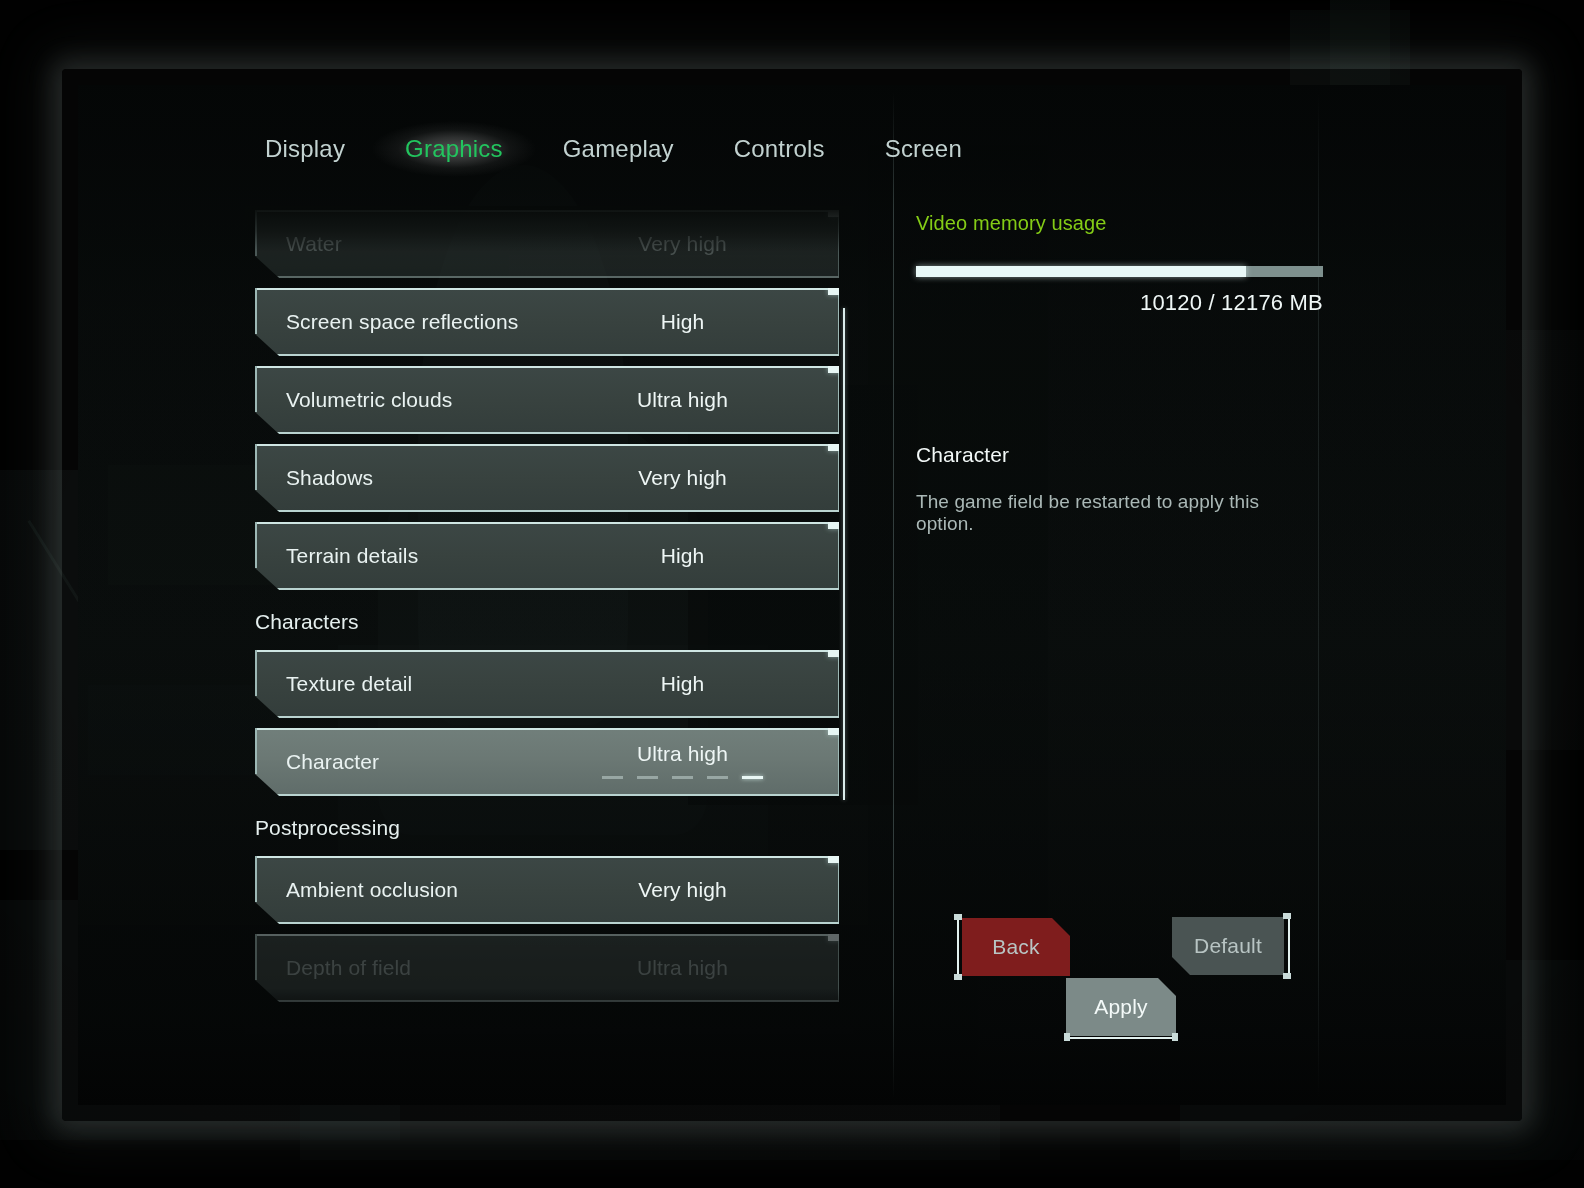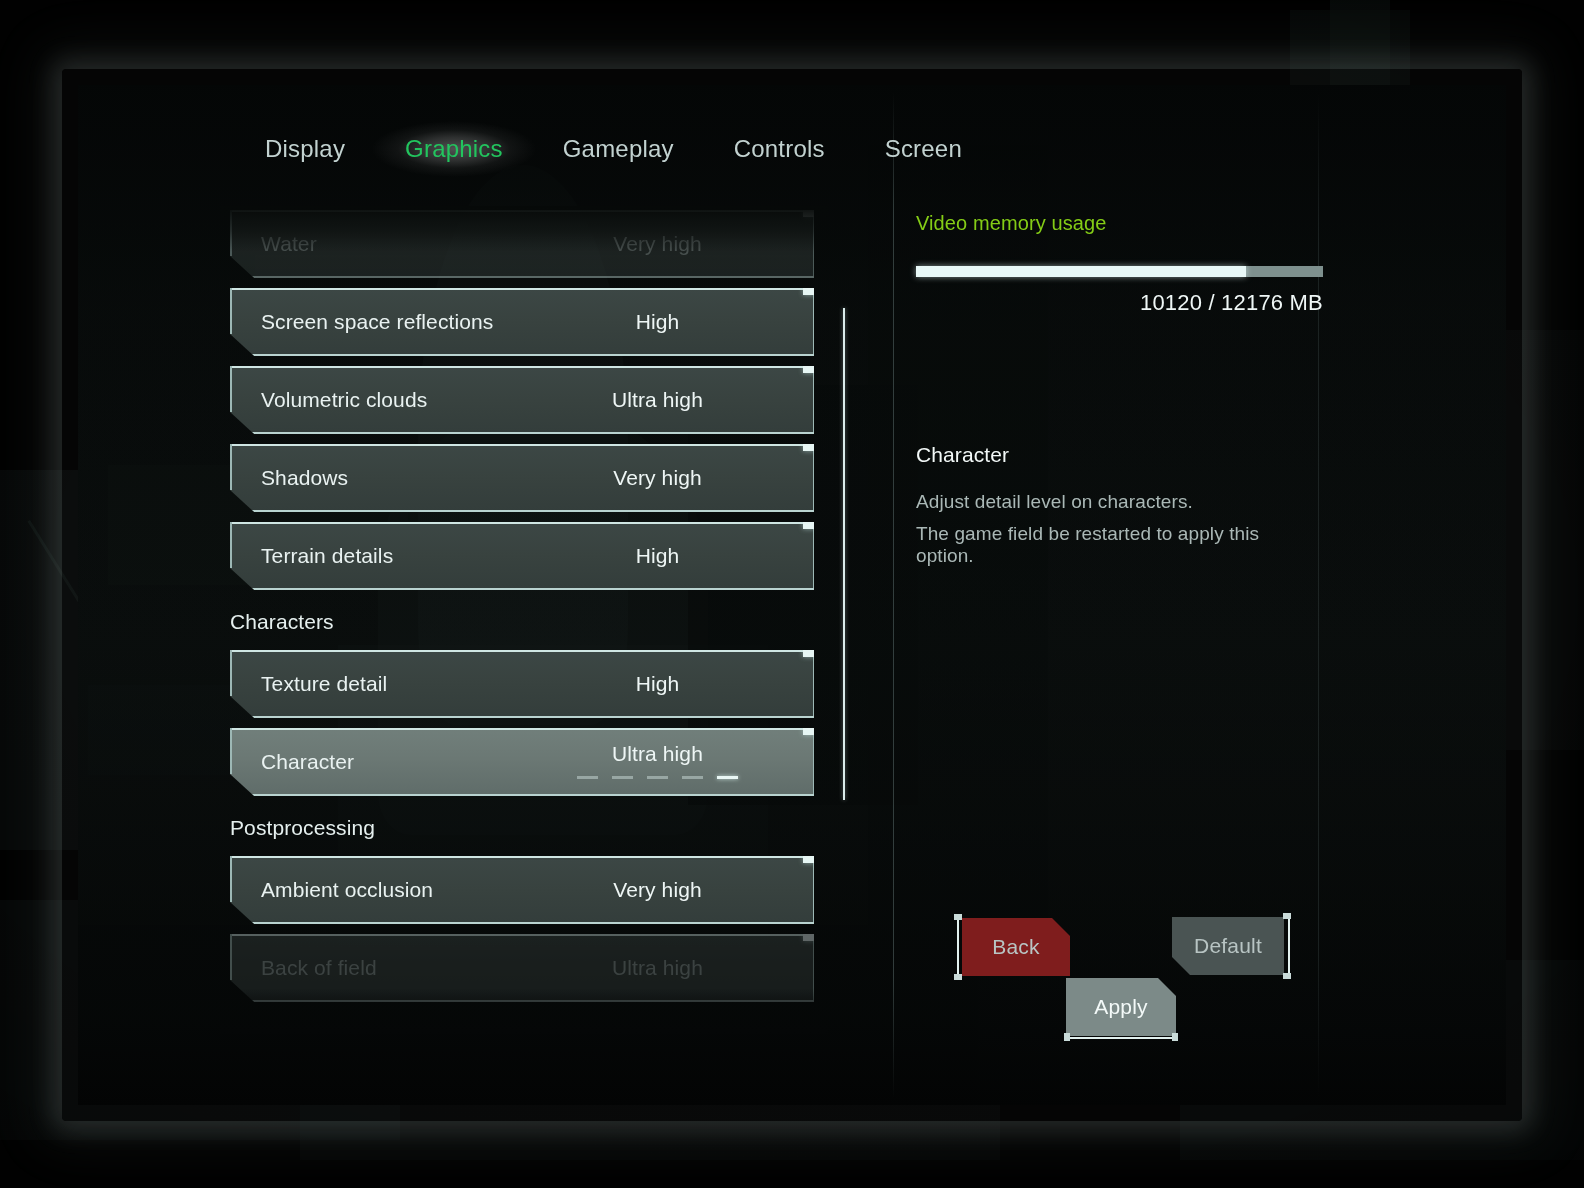--- a/index.html
+++ b/index.html
@@ -124,21 +124,21 @@
       rgba(255,255,255,.16) 42%,
       rgba(255,255,255,.05) 68%,
       rgba(255,255,255,0) 100%);
     z-index: -1;
     pointer-events: none;
   }
 
   
   .list-wrap {
     position: absolute;
-    left: 230px; top: 210px;
+    left: 255px; top: 210px;
     width: 584px; height: 818px;
     z-index: 5;
   }
   .list {
     position: relative;
     width: 100%;
   }
 
   .row {
     position: relative;
@@ -564,21 +564,21 @@
         <span class="rvalue">Very high</span>
         <span class="edge">
           <i class="edge-l"></i>
             <i class="edge-r"></i>
             <i class="edge-diag"></i>
         </span>
         <span class="marker"></span>
       </div>
 
       <div class="row fade-bottom">
-        <span class="rlabel">Back of field</span>
+        <span class="rlabel">Depth of field</span>
         <span class="rvalue">Ultra high</span>
         <span class="edge">
           <i class="edge-l"></i>
             <i class="edge-r"></i>
             <i class="edge-diag"></i>
         </span>
         <span class="marker"></span>
       </div>
 
     </div>
@@ -595,21 +595,20 @@
   <div class="info">
     <div class="vram-label">Video memory usage</div>
     <div class="vram-track">
       <div class="vram-fill" id="vram-fill" style="width: 81%;"></div>
     </div>
     <div class="vram-amount">10120 / 12176 MB</div>
   </div>
 
   <div class="desc">
     <div class="desc-title">Character</div>
-    <div class="desc-line">Adjust detail level on characters.</div>
     <div class="desc-line">The game field be restarted to apply this option.</div>
   </div>
 
   <div class="buttons">
     <div class="accent cap accent-back"></div>
     <div class="btn btn-back">Back</div>
 
     <div class="accent cap accent-default"></div>
     <div class="btn btn-default">Default</div>
 

